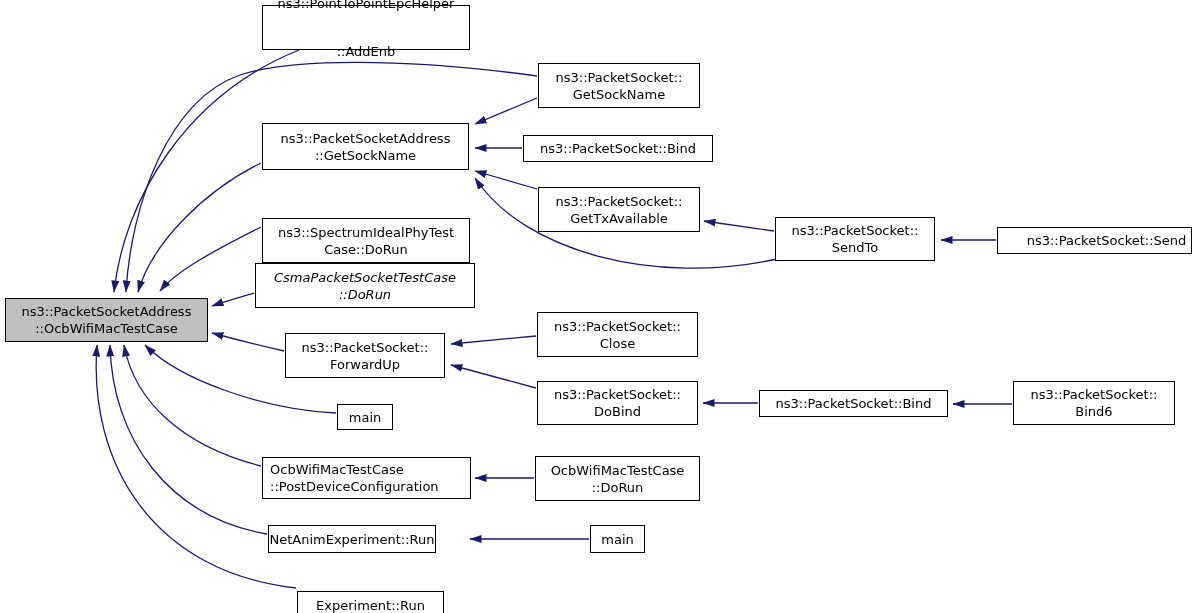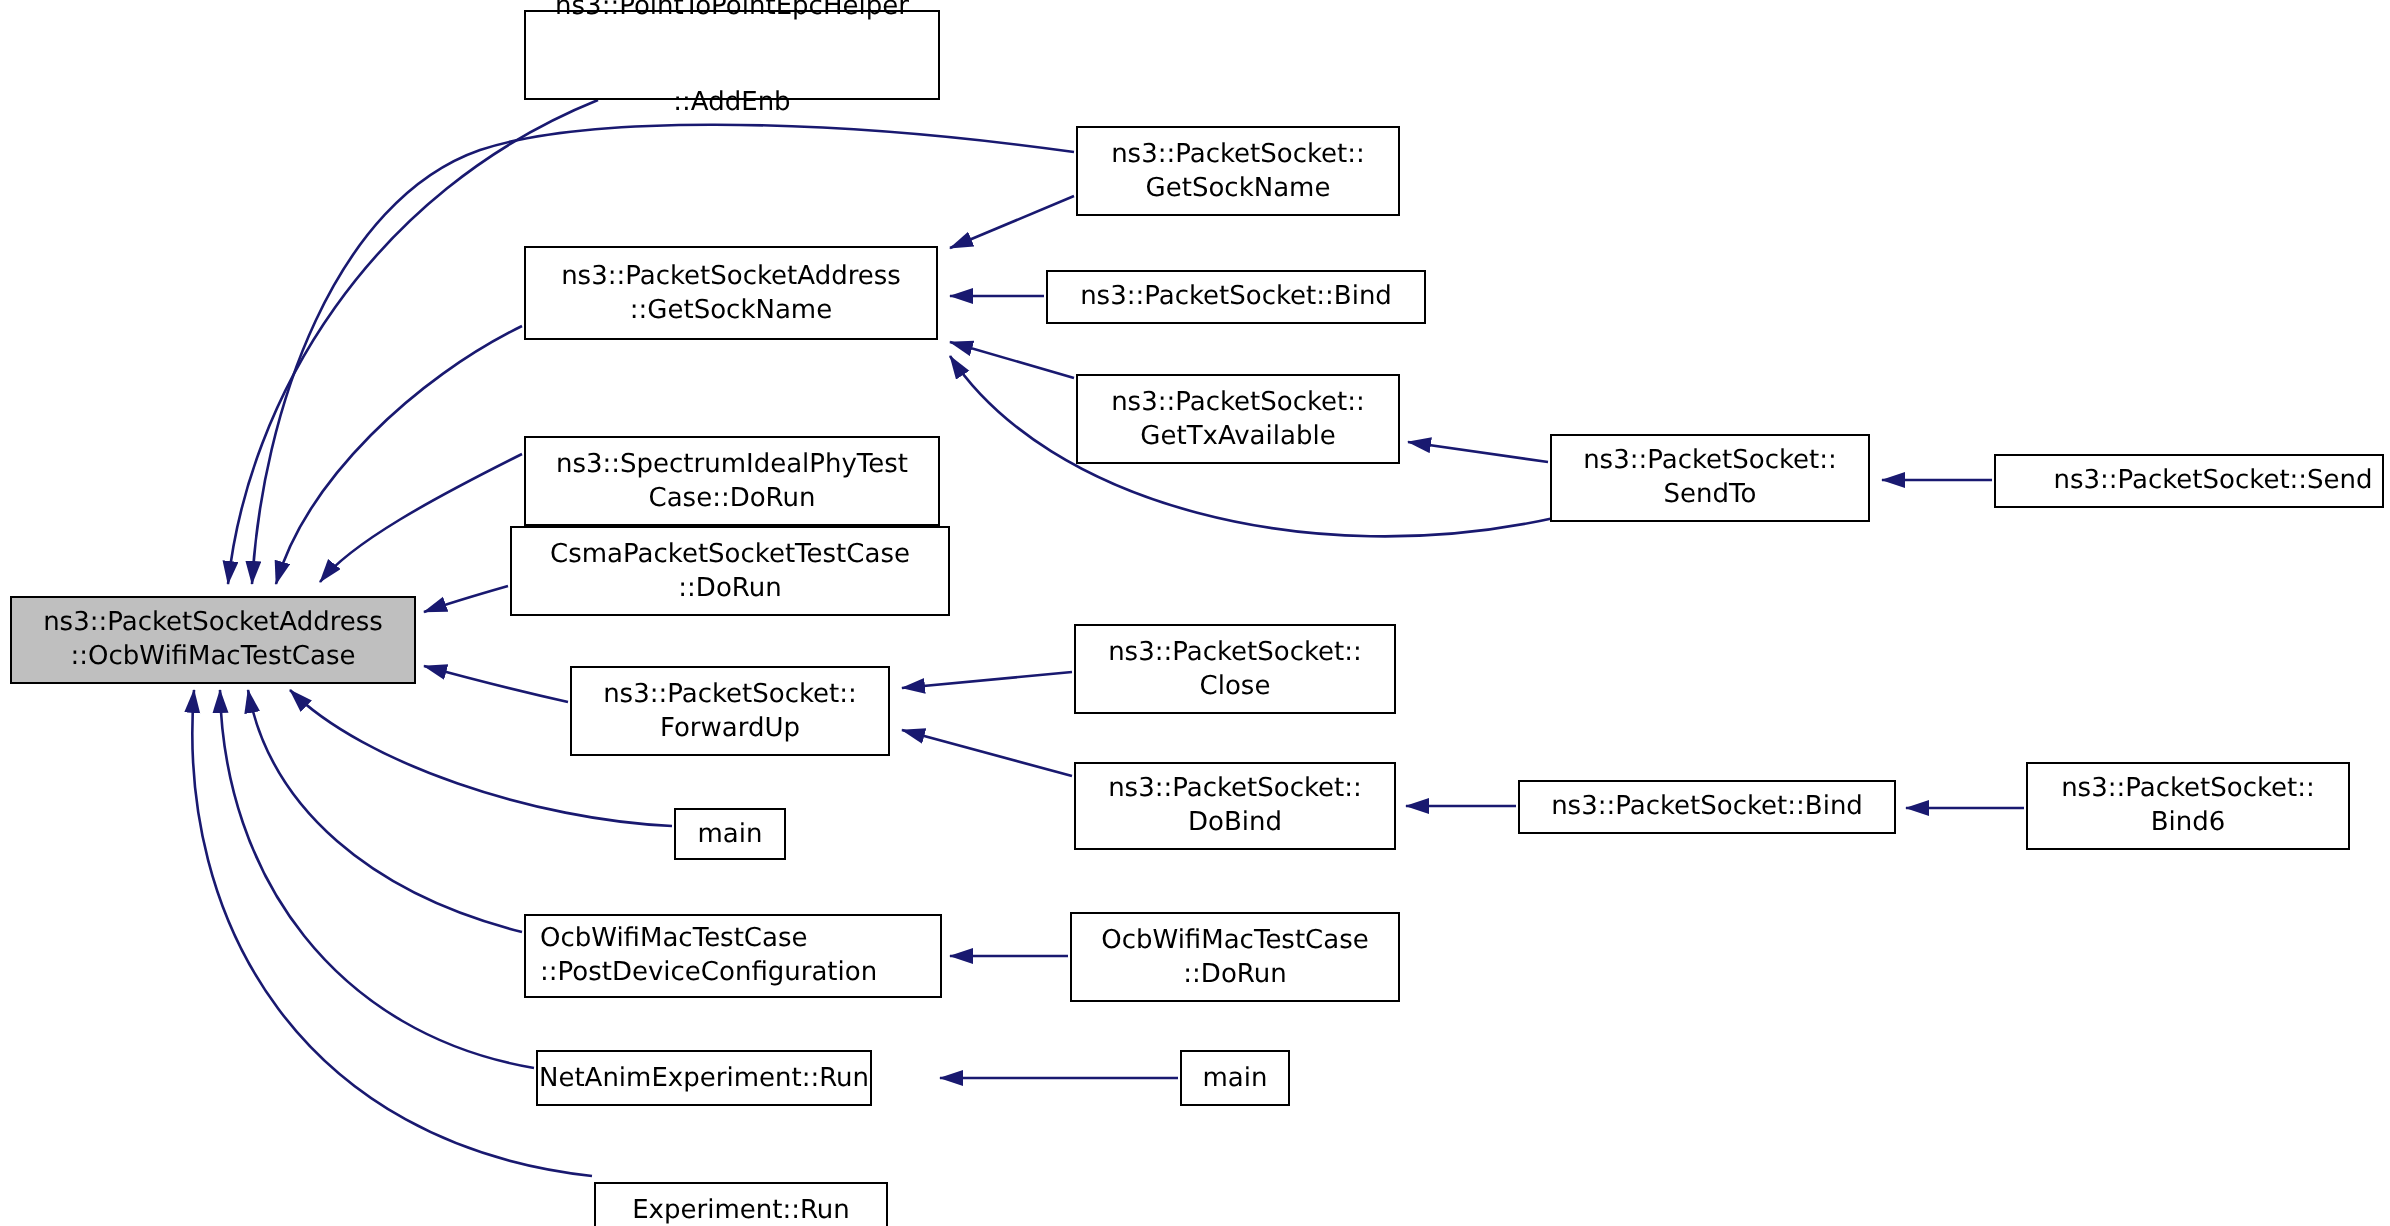--- a/index.html
+++ b/index.html
@@ -126,21 +126,21 @@
 
   <div class="node" style="left:775px; top:217px; width:160px; height:44px;">
     <span>ns3::PacketSocket::</span>
     <span>SendTo</span>
   </div>
 
   <div class="node" style="left:997px; top:227px; width:195px; height:27px;padding-left:24px;">
     <span>ns3::PacketSocket::Send</span>
   </div>
 
-  <div class="node" style="left:255px; top:263px; width:220px; height:45px;">
+  <div class="node" style="left:255px; top:263px; width:220px; height:45px;font-style:italic;">
     <span>CsmaPacketSocketTestCase</span>
     <span>::DoRun</span>
   </div>
 
   <div class="node" style="left:285px; top:333px; width:160px; height:45px;">
     <span>ns3::PacketSocket::</span>
     <span>ForwardUp</span>
   </div>
 
   <div class="node" style="left:537px; top:312px; width:161px; height:45px;">

